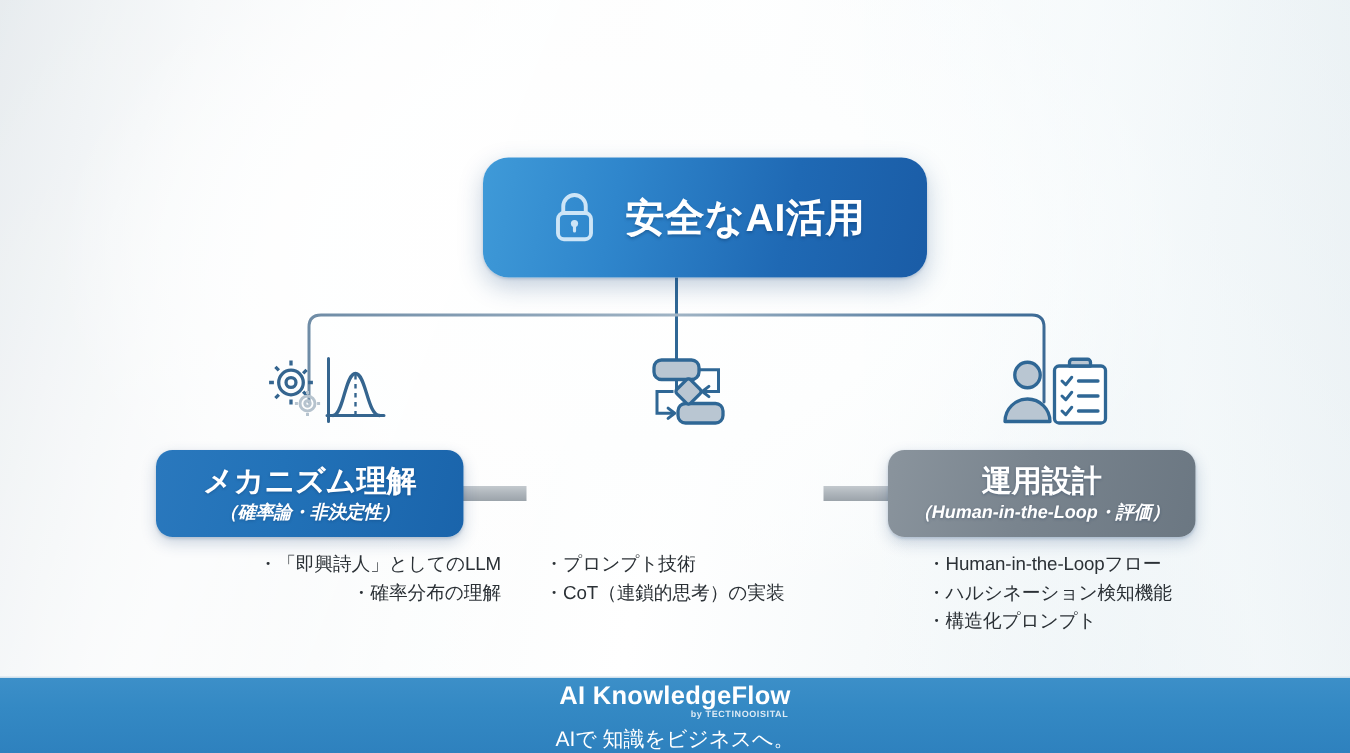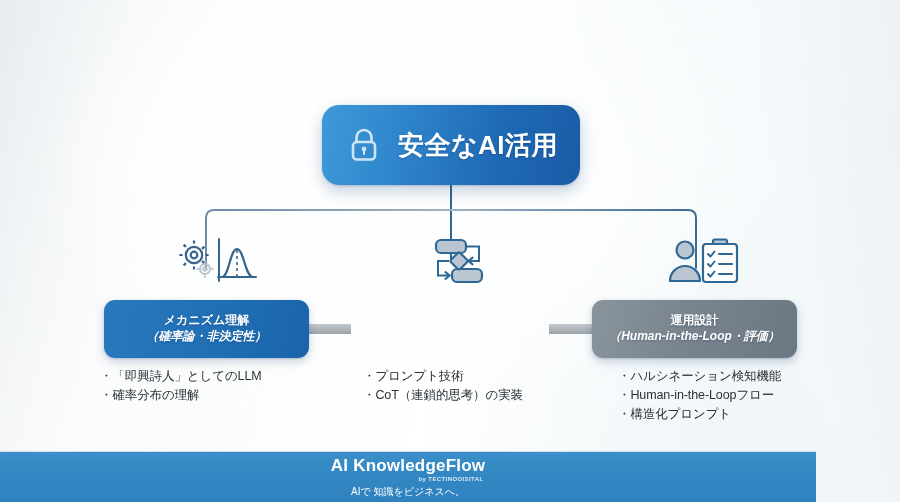--- a/index.html
+++ b/index.html
@@ -44,21 +44,21 @@
     height: 130%;
     background: linear-gradient(75deg, rgba(255,255,255,0) 0%, rgba(250,253,254,0.6) 50%, rgba(255,255,255,0) 100%);
     pointer-events: none;
   }
 
   
   #title-card {
     position: absolute;
     left: 322px;
     top: 105px;
-    width: 258px;
+    width: 296px;
     height: 80px;
     border-radius: 17px;
     background: linear-gradient(102deg, #3f9ad8 0%, #2f86cc 30%, #1f69b4 68%, #1a5ca6 100%);
     box-shadow: 0 6px 16px rgba(25,70,125,0.26), 0 1px 2px rgba(25,70,125,0.20);
     display: flex;
     align-items: center;
     justify-content: center;
     gap: 14px;
   }
   #title-card .lock-wrap {
@@ -123,21 +123,21 @@
   #pillar-box-1 {
     left: 348px;
     background: linear-gradient(103deg, #2f86cc 0%, #2277bf 45%, #1a63aa 100%);
   }
   #pillar-box-2 {
     left: 592px;
     background: linear-gradient(103deg, #8a949d 0%, #79848e 45%, #6b7782 100%);
   }
   .pillar-title {
     color: #ffffff;
-    font-size: 12px;
+    font-size: 20px;
     font-weight: bold;
     line-height: 1.15;
     text-shadow: 0 1px 2px rgba(10,40,80,0.30);
     white-space: nowrap;
   }
   .pillar-sub {
     color: #ffffff;
     font-size: 12px;
     font-weight: bold;
     line-height: 1.25;
@@ -158,37 +158,37 @@
   }
   #link-bar-0 { left: 305px; }
   #link-bar-1 { left: 549px; }
 
   
   .bullet-list {
     position: absolute;
     top: 367px;
     width: 250px;
   }
-  #bullet-list-0 { left: 100px; }
+  #bullet-list-0 { left: 84px; text-align: right; }
   #bullet-list-1 { left: 363px; }
   #bullet-list-2 { left: 618px; }
   .bullet-item {
     font-size: 12.5px;
     line-height: 19px;
     color: #2b3136;
     white-space: nowrap;
     letter-spacing: -0.1px;
   }
 
   
   #footer {
     position: absolute;
     left: 0;
     bottom: 0;
-    width: 816px;
+    width: 900px;
     height: 50px;
     background: linear-gradient(180deg, #3c8fc8 0%, #3489c4 40%, #2e81be 100%);
     border-top: 1px solid #cfe0ec;
     display: flex;
     flex-direction: column;
     align-items: center;
     justify-content: center;
   }
   #footer-brand {
     color: #ffffff;
@@ -201,21 +201,21 @@
     color: #dceaf5;
     font-size: 6px;
     font-weight: bold;
     letter-spacing: 0.4px;
     line-height: 1;
     margin-top: 2px;
     margin-left: 86px;
   }
   #footer-tagline {
     color: #ffffff;
-    font-size: 10px;
+    font-size: 14px;
     line-height: 1;
     margin-top: 5px;
   }
 </style>
 </head>
 <body>
 
 <div id="canvas">
 
   <div class="sheen-a"></div>
@@ -323,22 +323,22 @@
 
   <div class="bullet-list" id="bullet-list-0">
     <div class="bullet-item">・「即興詩人」としてのLLM</div>
     <div class="bullet-item">・確率分布の理解</div>
   </div>
   <div class="bullet-list" id="bullet-list-1">
     <div class="bullet-item">・プロンプト技術</div>
     <div class="bullet-item">・CoT（連鎖的思考）の実装</div>
   </div>
   <div class="bullet-list" id="bullet-list-2">
+    <div class="bullet-item">・Human-in-the-Loopフロー</div>
     <div class="bullet-item">・ハルシネーション検知機能</div>
-    <div class="bullet-item">・Human-in-the-Loopフロー</div>
     <div class="bullet-item">・構造化プロンプト</div>
   </div>
 
   <div id="footer">
     <div id="footer-brand">AI KnowledgeFlow</div>
     <div id="footer-byline">by TECTINOOISITAL</div>
     <div id="footer-tagline">AIで 知識をビジネスへ。</div>
   </div>
 
 </div>

